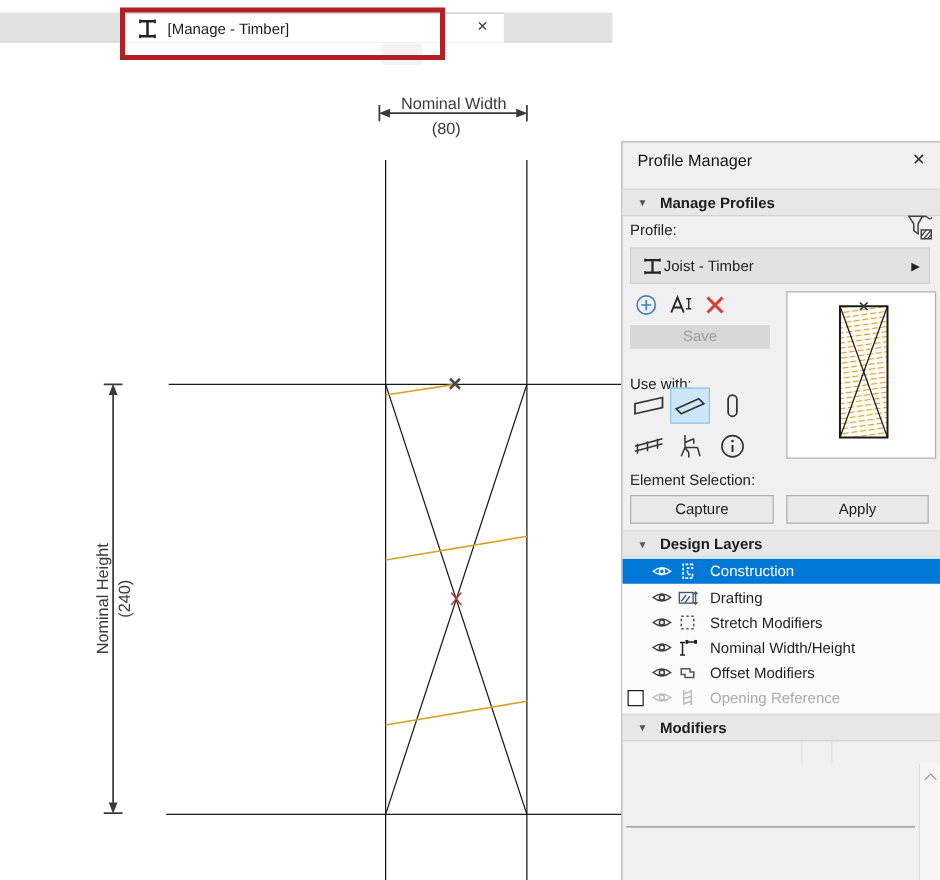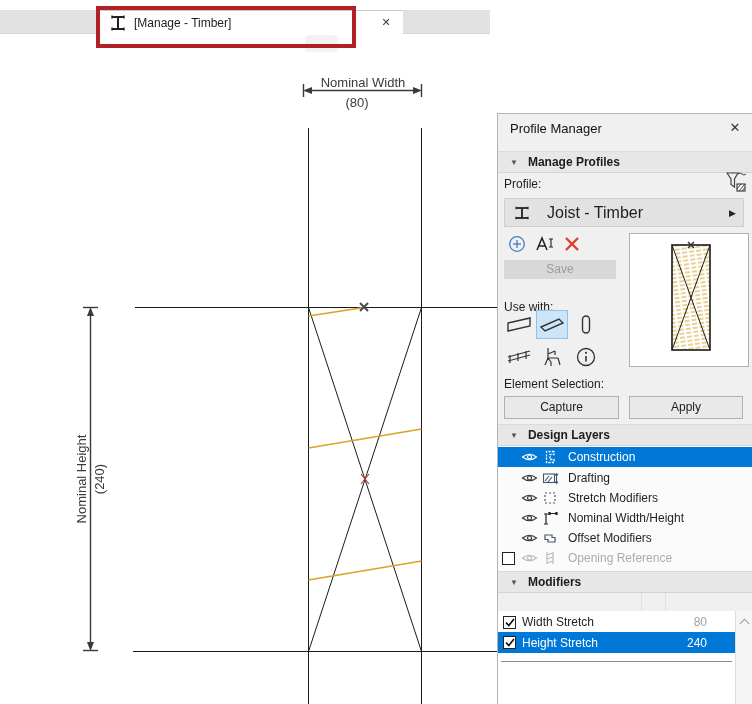--- a/index.html
+++ b/index.html
@@ -31,21 +31,21 @@
   .p-close{position:absolute;right:8px;top:5px;width:18px;height:18px;text-align:center;
            line-height:18px;font-size:13px;color:#333;}
   .secbar{position:absolute;left:0;width:100%;height:22px;background:#e7e7e7;
           border-top:1px solid #dadada;border-bottom:1px solid #d4d4d4;
           display:flex;align-items:center;}
   .secbar .tri{font-size:8px;color:#555;margin:0 10px 0 12px;}
   .secbar .sectitle{font-size:12px;font-weight:600;color:#1c1c1c;}
   .plabel{position:absolute;font-size:12px;color:#1c1c1c;}
   .dropdown{position:absolute;left:6px;right:8px;top:84px;height:29px;background:#e2e2e2;
             border:1px solid #cfcfcf;display:flex;align-items:center;}
-  .dropdown .dd-label{font-size:16px;margin-left:16px;}
+  .dropdown .dd-label{font-size:12px;margin-left:0;}
   .dropdown .dd-arrow{position:absolute;right:7px;font-size:9px;color:#222;}
   .iconbtn{position:absolute;width:20px;height:20px;display:flex;align-items:center;justify-content:center;}
   .savebtn{position:absolute;left:6px;top:146px;width:112px;height:19px;background:#d8d8d8;
            color:#9d9d9d;font-size:12px;text-align:center;line-height:19px;}
   .preview{position:absolute;left:131px;top:119px;width:120px;height:134px;background:#fff;
            border:1px solid #b0b0b0;}
   .tile{position:absolute;width:32px;height:29px;display:flex;align-items:center;justify-content:center;}
   .tile.sel{background:#cde6f7;border:1px solid #90c3e9;}
   .pushbtn{position:absolute;height:23px;background:#e9e9e9;border:1px solid #b0b0b0;
            font-size:12px;text-align:center;line-height:21px;color:#1c1c1c;}
@@ -376,38 +376,18 @@
     </div>
 
     <div class="secbar" style="top:457px">
       <span class="tri">▼</span>
       <span class="sectitle">Modifiers</span>
     </div>
 
     <div class="colline" style="left:143px"></div>
     <div class="colline" style="left:167px"></div>
 
-    <div class="modlist">
-      <div class="mrow" style="top:1px">
-        <span class="cbx">
-          <svg width="10" height="9" viewBox="0 0 10 9">
-              <path d="M1,4.5 L3.8,7.5 L9,1" fill="none" stroke="#111" stroke-width="1.7"></path>
-            </svg>
-        </span>
-        <span class="mname">Width Stretch</span>
-        <span class="mval" style="color:#a0a0a0">80</span>
-      </div>
-      <div class="mrow sel" style="top:21px;height:21px">
-        <span class="cbx">
-          <svg width="10" height="9" viewBox="0 0 10 9">
-              <path d="M1,4.5 L3.8,7.5 L9,1" fill="none" stroke="#111" stroke-width="1.7"></path>
-            </svg>
-        </span>
-        <span class="mname">Height Stretch</span>
-        <span class="mval">240</span>
-      </div>
-    </div>
     <div class="darkline"></div>
     <div class="scroll">
       <span class="chev"></span>
     </div>
   </div>
 </div>
 
 </body></html>

